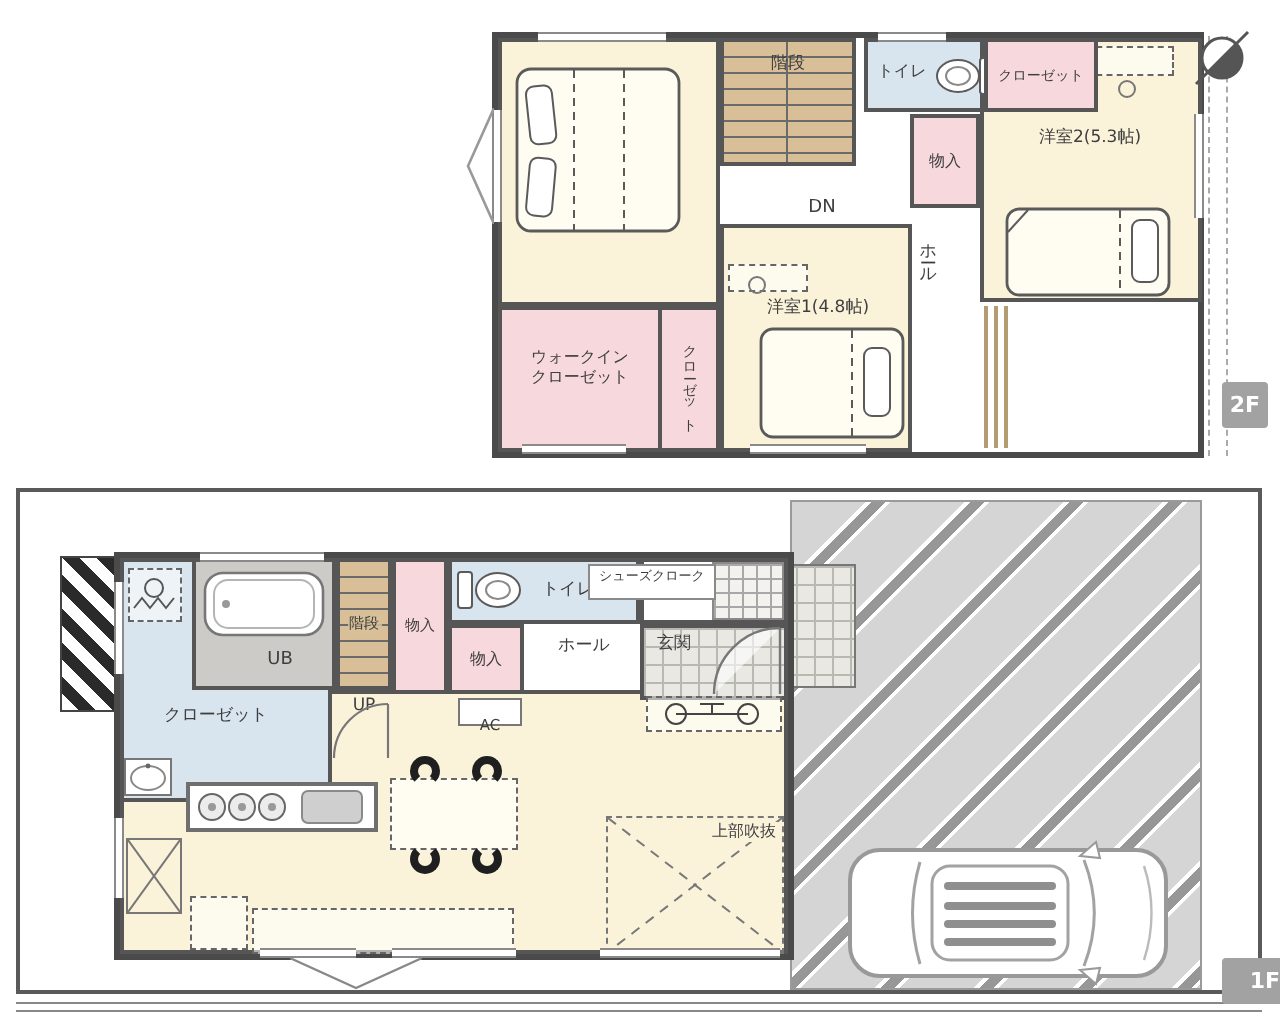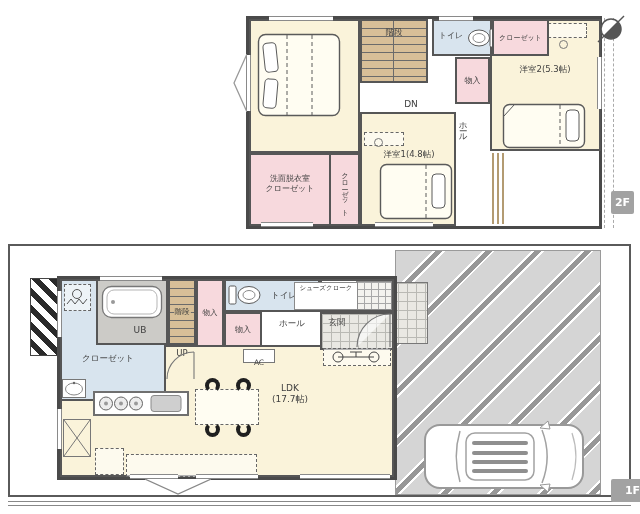--- a/index.html
+++ b/index.html
@@ -42,21 +42,21 @@
     <svg class="abs" style="left:8px;top:14px;" width="84" height="84" viewBox="0 0 84 84">
       <rect x="1.5" y="1.5" width="81" height="81" rx="7" fill="#fffdf2" stroke="#5a5a5a" stroke-width="1.4"></rect>
       <rect x="7" y="10" width="13" height="29" rx="4" fill="#fff" stroke="#5a5a5a" transform="rotate(-6 13 24)"></rect>
       <rect x="7" y="46" width="13" height="29" rx="4" fill="#fff" stroke="#5a5a5a" transform="rotate(5 13 60)"></rect>
       <path d="M30,2 L30,82" stroke="#5a5a5a" stroke-dasharray="4 3" fill="none"></path>
       <path d="M55,2 L55,82" stroke="#5a5a5a" stroke-dasharray="4 3" fill="none"></path>
     </svg>
 
     <div class="room pink" style="left:0;top:134px;width:82px;height:73px;"></div>
     <div class="lbl f8" style="left:2px;top:155px;width:78px;">
-      <span>洗面脱衣室</span><br>
+      <span>ウォークイン</span><br>
       <span>クローゼット</span>
     </div>
 
     <div class="room pink center" style="left:80px;top:134px;width:31px;height:73px;">
       <span class="vtext f7">クローゼット</span>
     </div>
 
     <div class="room tan treads" style="left:111px;top:0;width:68px;height:64px;"></div>
     <div class="abs" style="left:144px;top:2px;width:1px;height:60px;background:#6b6b6b;"></div>
     <div class="lbl f85" style="left:121px;top:8px;width:48px;">階段</div>
@@ -131,24 +131,20 @@
 
     <div class="abs parking" style="left:385px;top:4px;width:206px;height:245px;"></div>
 
     <div class="abs tile" style="left:378px;top:36px;width:40px;height:62px;border:1px solid #777;box-sizing:border-box;"></div>
 
     <div class="abs hatch" style="left:20px;top:32px;width:30px;height:78px;"></div>
 
     <div class="plan" style="left:47px;top:30px;width:340px;height:204px;border-width:3px;">
 
       <div class="room cream" style="left:0;top:66px;width:334px;height:132px;"></div>
-      <div class="lbl" style="left:195px;top:104px;width:70px;">
-        <span>LDK</span><br>
-        <span>(17.7帖)</span>
-      </div>
 
       <div class="room blue" style="left:0;top:0;width:106px;height:122px;"></div>
       <div class="dashedbox" style="left:4px;top:5px;width:27px;height:27px;border-width:1px;">
         <svg width="25" height="25" viewBox="0 0 25 25">
           <circle cx="12" cy="9" r="4.5" fill="none" stroke="#555"></circle>
           <path d="M2,19 L6,14 L10,19 L14,14 L18,19 L22,14" fill="none" stroke="#555"></path>
         </svg>
       </div>
       <svg class="abs" style="left:2px;top:100px;" width="24" height="19" viewBox="0 0 24 19">
         <rect x="0.5" y="0.5" width="23" height="18" fill="#fff" stroke="#777"></rect>
@@ -177,38 +173,38 @@
       <div class="room blue" style="left:164px;top:0;width:96px;height:33px;"></div>
       <svg class="abs" style="left:168px;top:3px;" width="36" height="27" viewBox="0 0 36 27">
         <rect x="1" y="4" width="7" height="18" rx="1.5" fill="#fff" stroke="#5a5a5a"></rect>
         <ellipse cx="21" cy="13" rx="11" ry="8.5" fill="#fff" stroke="#5a5a5a"></ellipse>
         <ellipse cx="21" cy="13" rx="6" ry="4.5" fill="none" stroke="#8a8a8a"></ellipse>
       </svg>
       <div class="lbl f85" style="left:204px;top:11px;width:40px;">トイレ</div>
 
       <div class="room" style="left:260px;top:0;width:74px;height:33px;background:#fff;"></div>
       <div class="abs shelfgrid" style="left:296px;top:2px;width:36px;height:29px;"></div>
-      <div class="labelbox f65" style="left:234px;top:3px;width:64px;height:28px;line-height:11px;">
+      <div class="labelbox f65" style="left:234px;top:3px;width:64px;height:18px;line-height:11px;">
         <span>シューズクローク</span>
       </div>
 
       <div class="room pink center" style="left:164px;top:33px;width:38px;height:35px;">
         <span class="f8">物入</span>
       </div>
 
       <div class="room tile" style="left:260px;top:33px;width:74px;height:38px;"></div>
       <div class="lbl f85" style="left:252px;top:38px;width:50px;">玄関</div>
       <svg class="abs" style="left:296px;top:34px;" width="36" height="36" viewBox="0 0 36 36">
         <path d="M34,1 A33,33 0 0 0 1,34" fill="#fff" fill-opacity="0.6" stroke="#777" stroke-width="1.2"></path>
         <line x1="34" y1="1" x2="34" y2="34" stroke="#777" stroke-width="1.2"></line>
       </svg>
 
       <div class="lbl f85" style="left:202px;top:39px;width:60px;">ホール</div>
 
-      <div class="solidbox" style="left:183px;top:70px;width:32px;height:14px;text-align:center;">
+      <div class="solidbox" style="left:169px;top:70px;width:32px;height:14px;text-align:center;">
         <span class="f75" style="line-height:12px;">AC</span>
       </div>
 
       <svg class="abs" style="left:106px;top:72px;" width="30" height="30" viewBox="0 0 30 30">
         <path d="M28,1 A27,27 0 0 0 1,28" fill="none" stroke="#777" stroke-width="1.1"></path>
         <line x1="28" y1="1" x2="28" y2="28" stroke="#777" stroke-width="1.1"></line>
       </svg>
 
       <div class="abs" style="left:33px;top:112px;width:96px;height:25px;background:#fff;border:2px solid #6f6f6f;box-sizing:border-box;">
         <svg width="92" height="21" viewBox="0 0 92 21">
@@ -227,20 +223,27 @@
             <line x1="26" y1="0" x2="0" y2="36" stroke="#777"></line>
         </svg>
       </div>
 
       <div class="dashedbox" style="left:135px;top:110px;width:64px;height:36px;background:#fffdf2;"></div>
       <div class="chair up" style="left:145px;top:99px;"></div>
       <div class="chair up" style="left:176px;top:99px;"></div>
       <div class="chair down" style="left:145px;top:143px;"></div>
       <div class="chair down" style="left:176px;top:143px;"></div>
 
+      <div class="abs" style="left:243px;top:129px;width:89px;height:69px;border:1.5px dashed #777;box-sizing:border-box;">
+        <svg style="position:absolute;left:0;top:0;width:100%;height:100%;" viewBox="0 0 100 100" preserveAspectRatio="none">
+          <line x1="0" y1="0" x2="100" y2="100" stroke="#777" stroke-dasharray="5 4" vector-effect="non-scaling-stroke"></line>
+          <line x1="100" y1="0" x2="0" y2="100" stroke="#777" stroke-dasharray="5 4" vector-effect="non-scaling-stroke"></line>
+        </svg>
+        <span class="lbl f8" style="right:2px;top:2px;left:auto;background:#faf3da;padding:0 1px;">上部吹抜</span>
+      </div>
 
       <div class="dashedbox" style="left:35px;top:169px;width:29px;height:27px;border-width:1px;"></div>
       <div class="dashedbox" style="left:66px;top:175px;width:131px;height:23px;border-width:1px;"></div>
 
       <div class="dashedbox" style="left:263px;top:69px;width:68px;height:18px;border-width:1px;">
         <svg width="66" height="16" viewBox="0 0 66 16">
           <circle cx="14" cy="8" r="5" fill="none" stroke="#444"></circle>
           <circle cx="50" cy="8" r="5" fill="none" stroke="#444"></circle>
           <path d="M14,8 L32,8 L50,8 M26,3 L38,3 M32,3 L32,8" fill="none" stroke="#444"></path>
         </svg>

